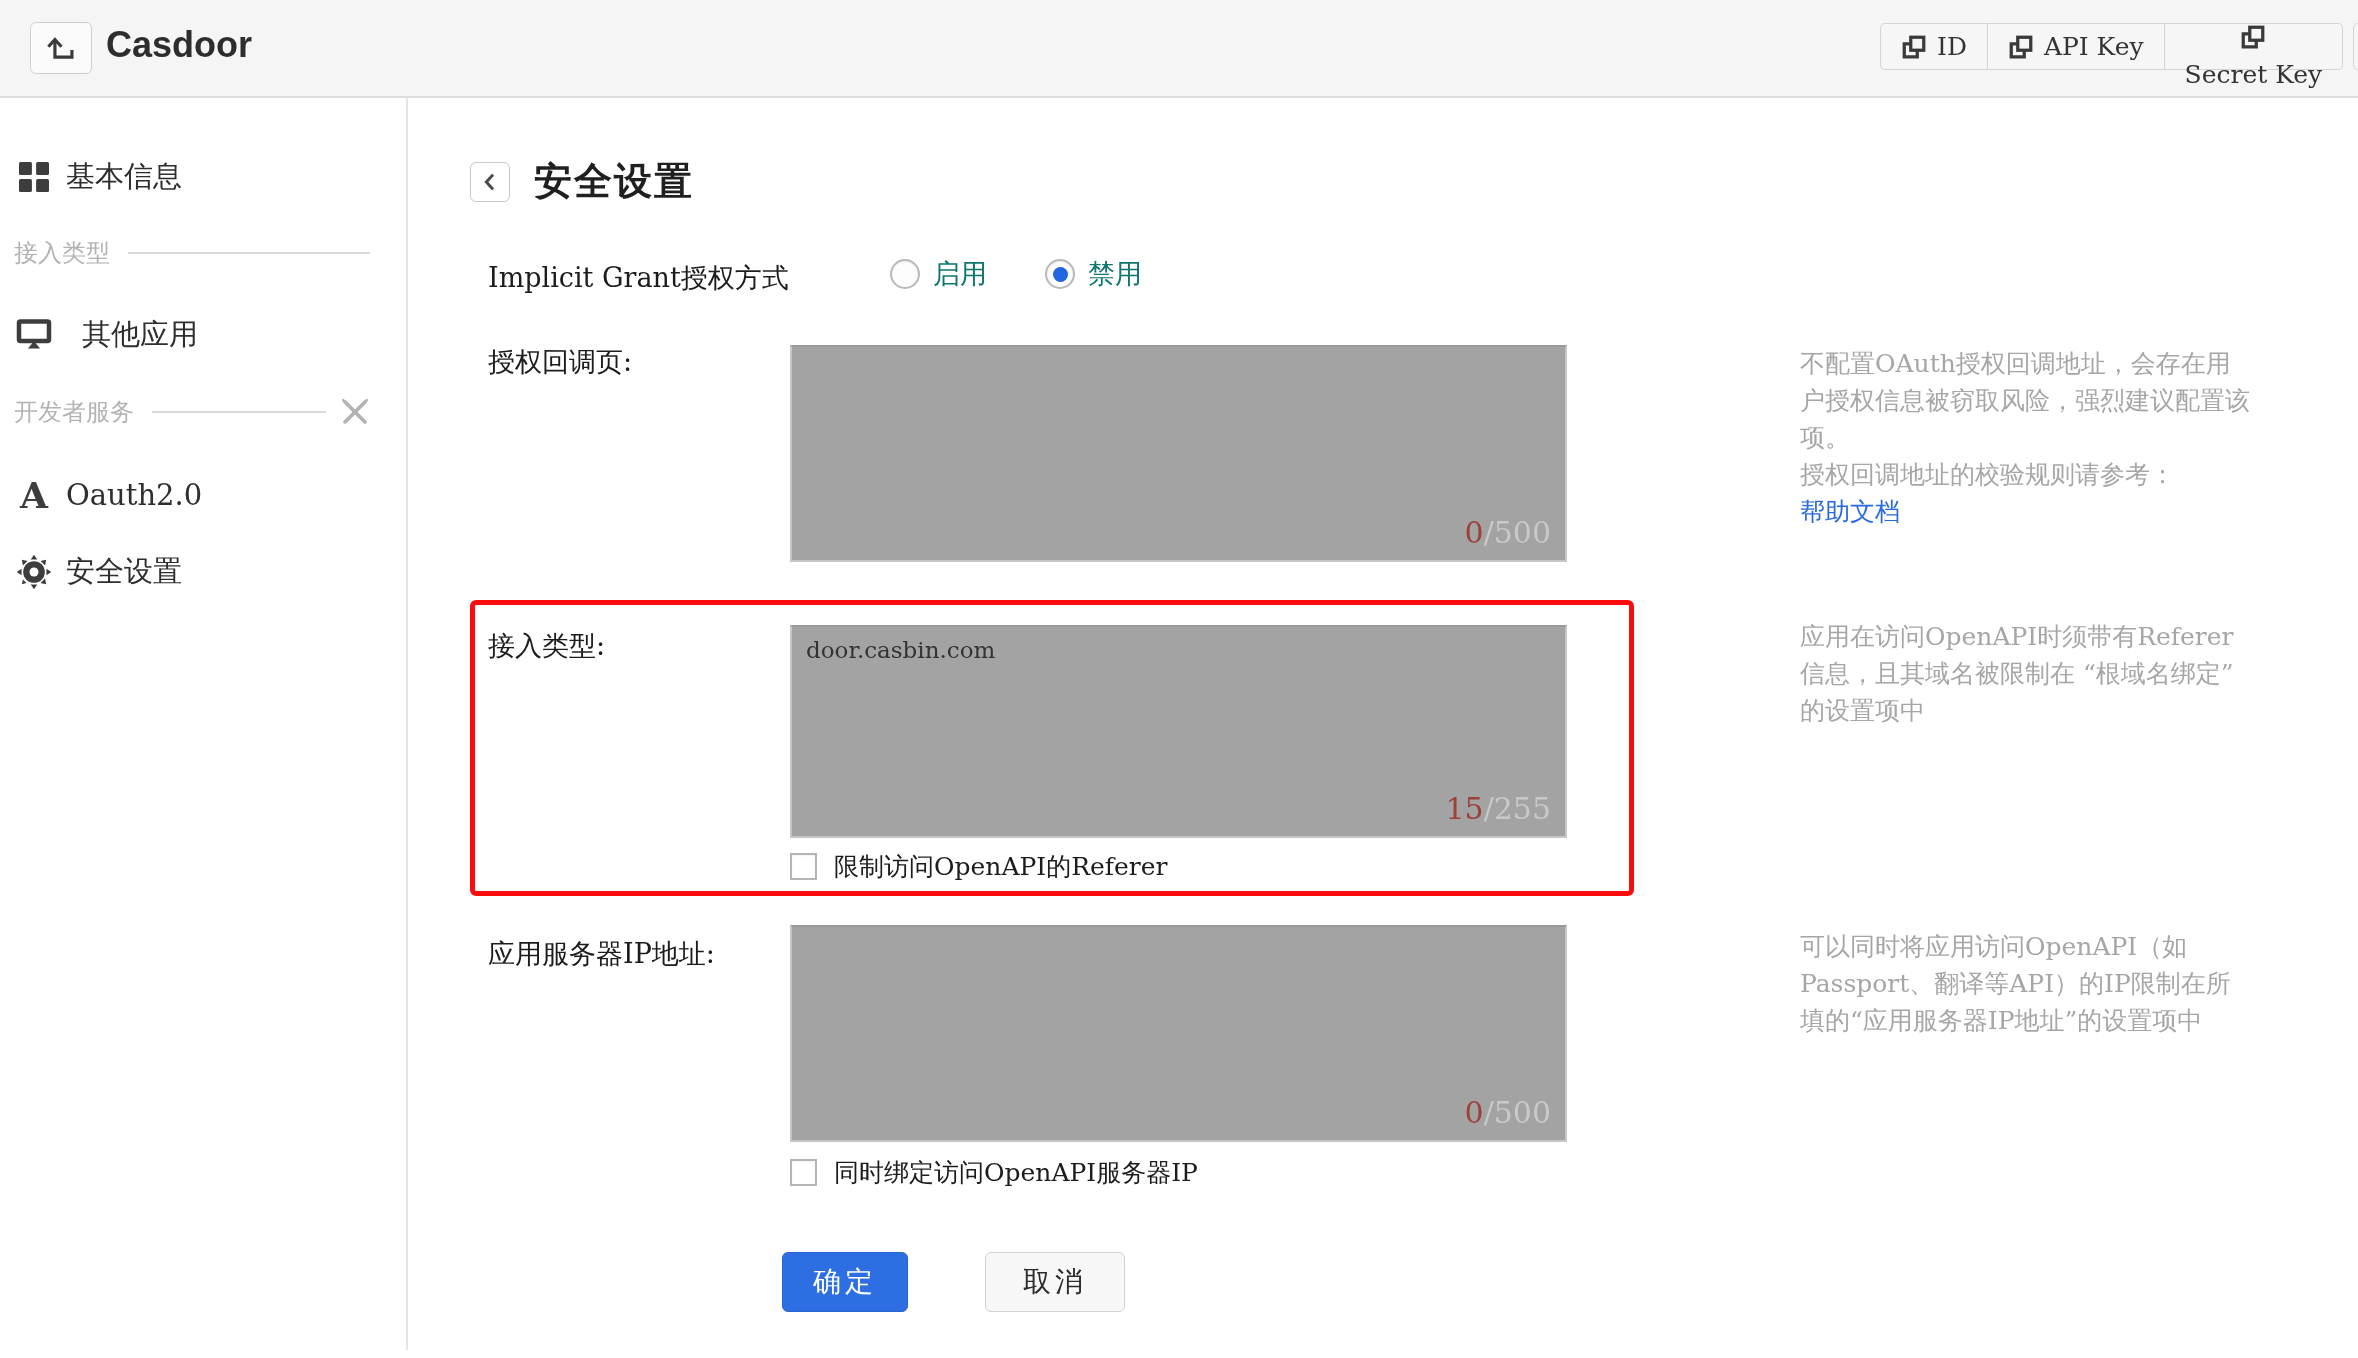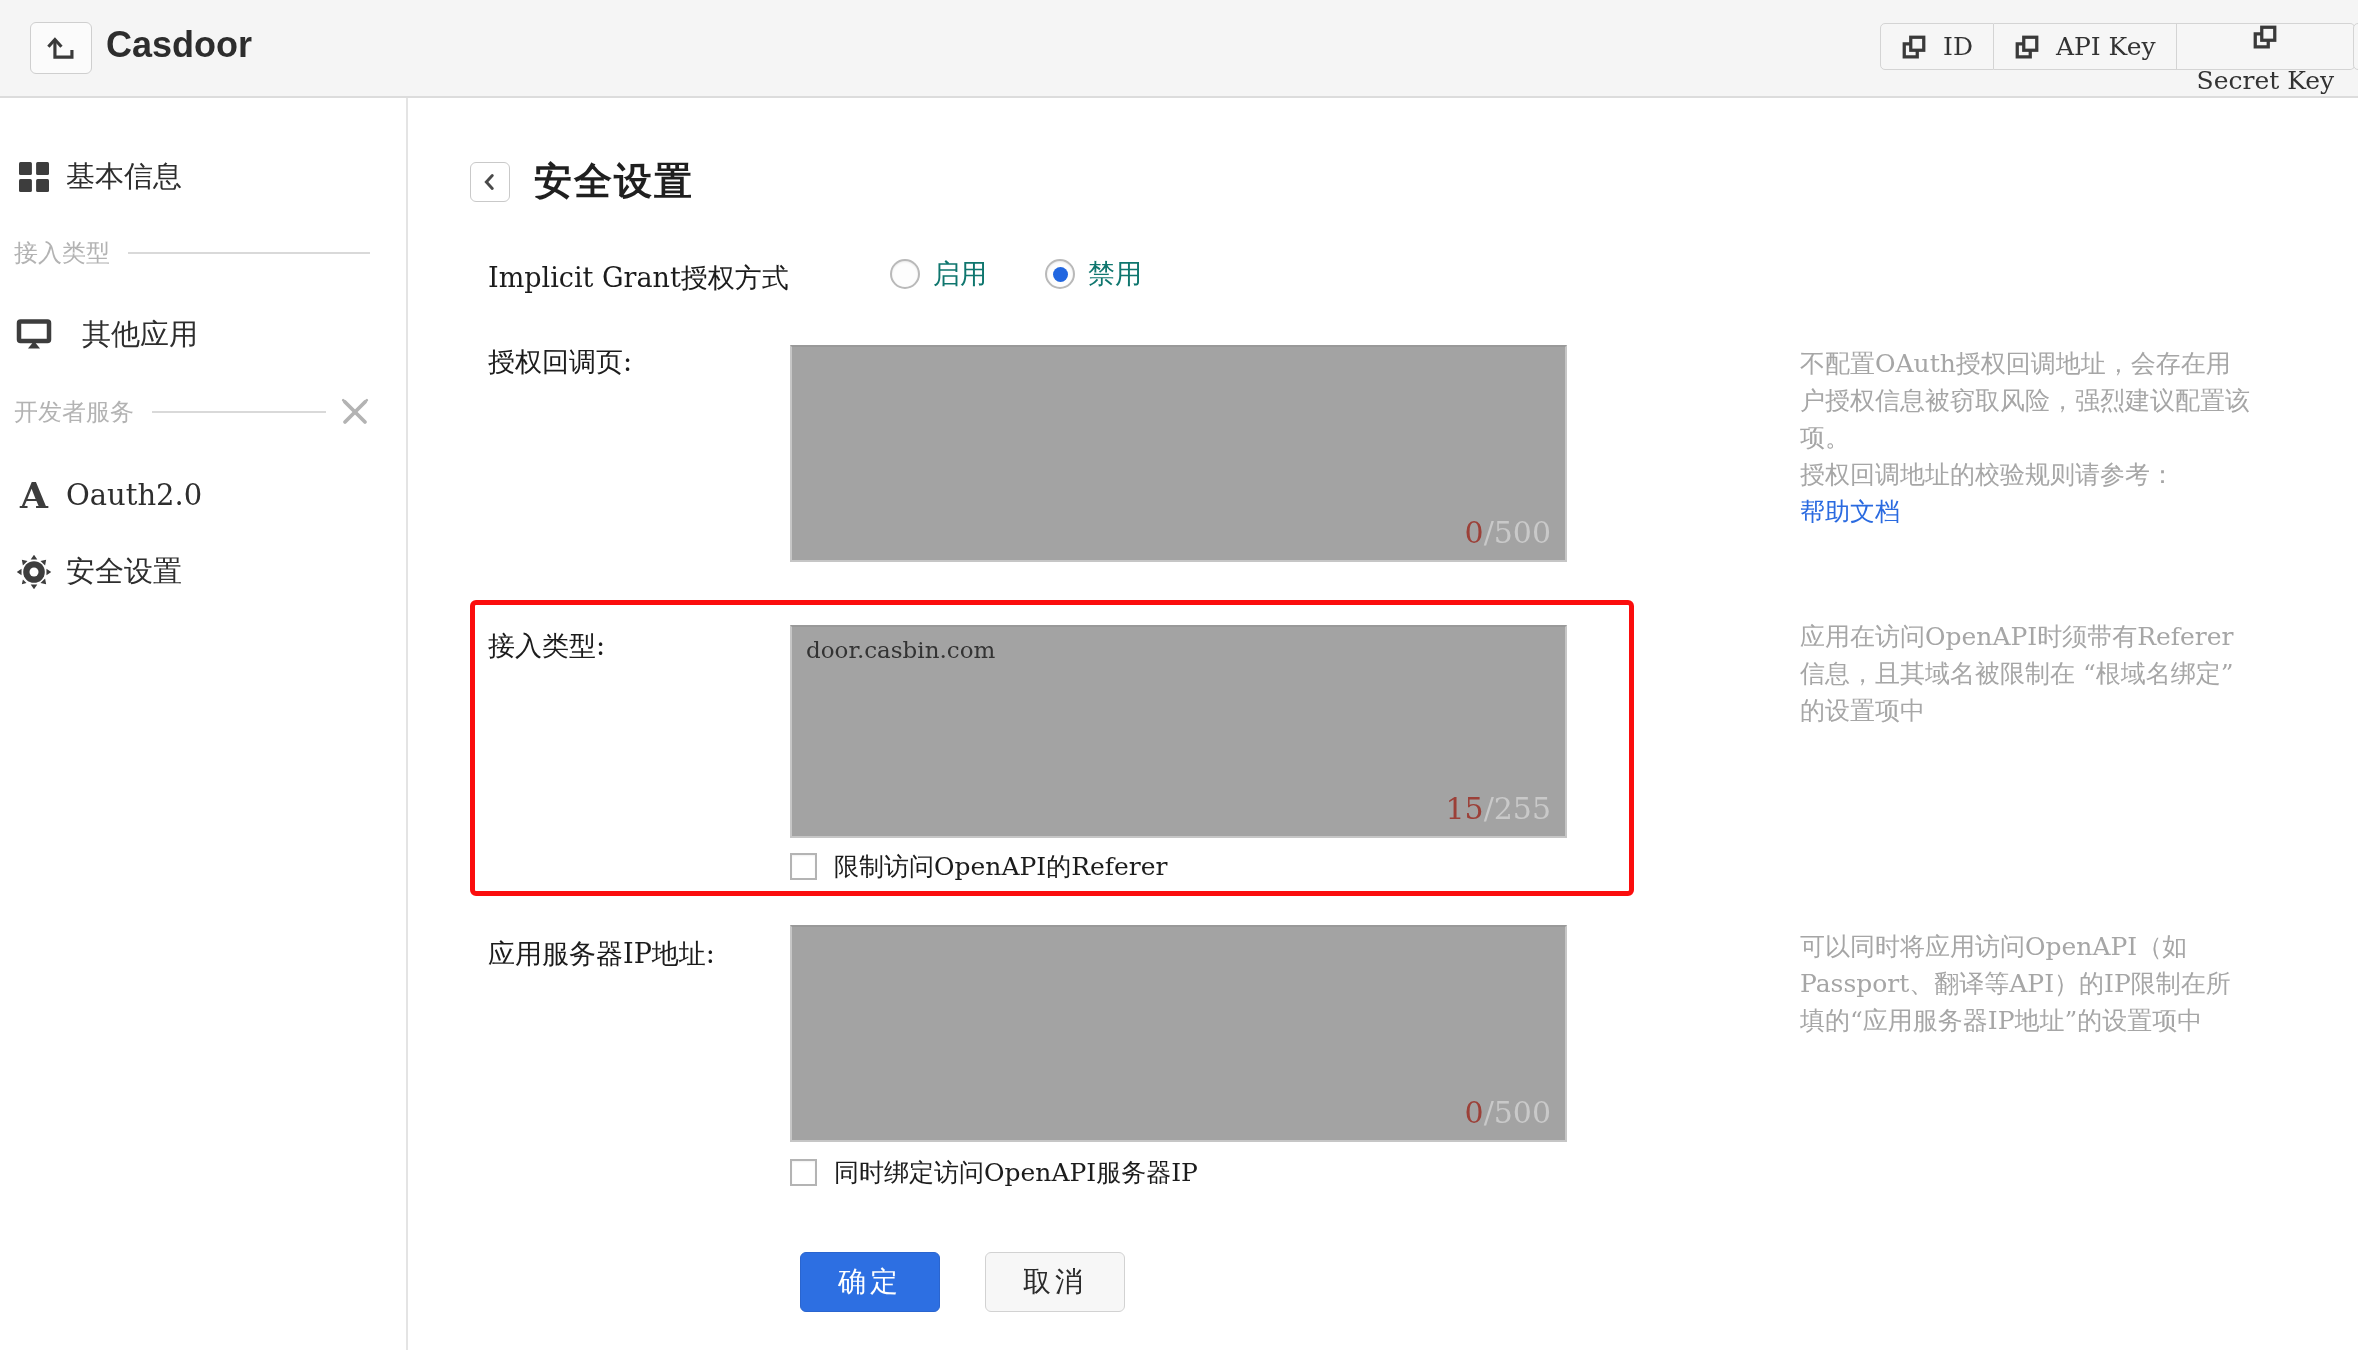--- a/index.html
+++ b/index.html
@@ -8,21 +8,21 @@
 
   
   .header { position:absolute; left:0; top:0; width:2358px; height:98px;
             background:#f5f5f5; border-bottom:2px solid #dcdcdc; overflow:hidden; }
   .back-btn { position:absolute; left:30px; top:22px; width:62px; height:52px;
               background:#fbfbfb; border:1px solid #cfcfcf; border-radius:6px;
               display:flex; align-items:center; justify-content:center; color:#3a3a3a; cursor:pointer; }
   .app-title { position:absolute; left:106px; top:24px; font-family:"Liberation Sans",sans-serif;
                font-weight:bold; font-size:36px; color:#2d2d2d; }
   .btn-group { position:absolute; left:1880px; top:23px; height:47px; display:flex; }
-  .hbtn { height:47px; display:flex; align-items:center; gap:16px; padding:0 20px;
+  .hbtn { height:47px; display:flex; align-items:center; gap:10px; padding:0 20px;
           background:#f6f6f6; border:1px solid #d4d4d4; font-size:25px; color:#333; cursor:pointer; }
   .hbtn + .hbtn { border-left:none; }
   .hbtn:first-child { border-radius:5px 0 0 5px; }
   .hbtn:last-child { border-radius:0 5px 5px 0;flex-direction:column; }
   .hbtn svg { color:#3a3a3a; }
   .hbtn-sliver { position:absolute; left:2353px; top:23px; width:10px; height:47px;
                  background:#f6f6f6; border:1px solid #d4d4d4; border-radius:5px 0 0 5px; }
 
   
   .sidebar { position:absolute; left:0; top:98px; width:408px; height:1252px;
@@ -71,21 +71,21 @@
   .checkbox { width:27px; height:27px; border:2px solid #b4b4b4; background:#fff;
               box-shadow:inset 0 1px 2px rgba(0,0,0,.06); flex:0 0 27px; }
   .chk-lbl { margin-left:17px; font-size:25px; color:#1c1c1c; white-space:nowrap; }
 
   .help { position:absolute; left:1392px; width:455px; font-size:25px; line-height:37px; color:#a6a6a6; }
   .help a { color:#2a6ae0; text-decoration:none; cursor:pointer; }
 
   .red-box { position:absolute; left:62px; top:502px; width:1164px; height:296px;
              border:5px solid #fb0d0d; border-radius:6px; pointer-events:none; z-index:6; }
 
-  .ok-btn { position:absolute; left:392px; top:1154px; width:140px; height:60px;
+  .ok-btn { position:absolute; left:374px; top:1154px; width:126px; height:60px;
             background:#2d6fe2; color:#fff; border:1px solid #2a65cf; border-radius:6px;
             font-size:28px; display:flex; align-items:center; justify-content:center;
             letter-spacing:4px; cursor:pointer; font-family:"DejaVu Serif",serif; }
   .cancel-btn { position:absolute; left:577px; top:1154px; width:140px; height:60px;
                 background:#f7f7f7; color:#2b2b2b; border:1px solid #d2d2d2; border-radius:6px;
                 font-size:28px; display:flex; align-items:center; justify-content:center;
                 letter-spacing:4px; cursor:pointer; font-family:"DejaVu Serif",serif; }
 </style>
 </head>
 <body>

